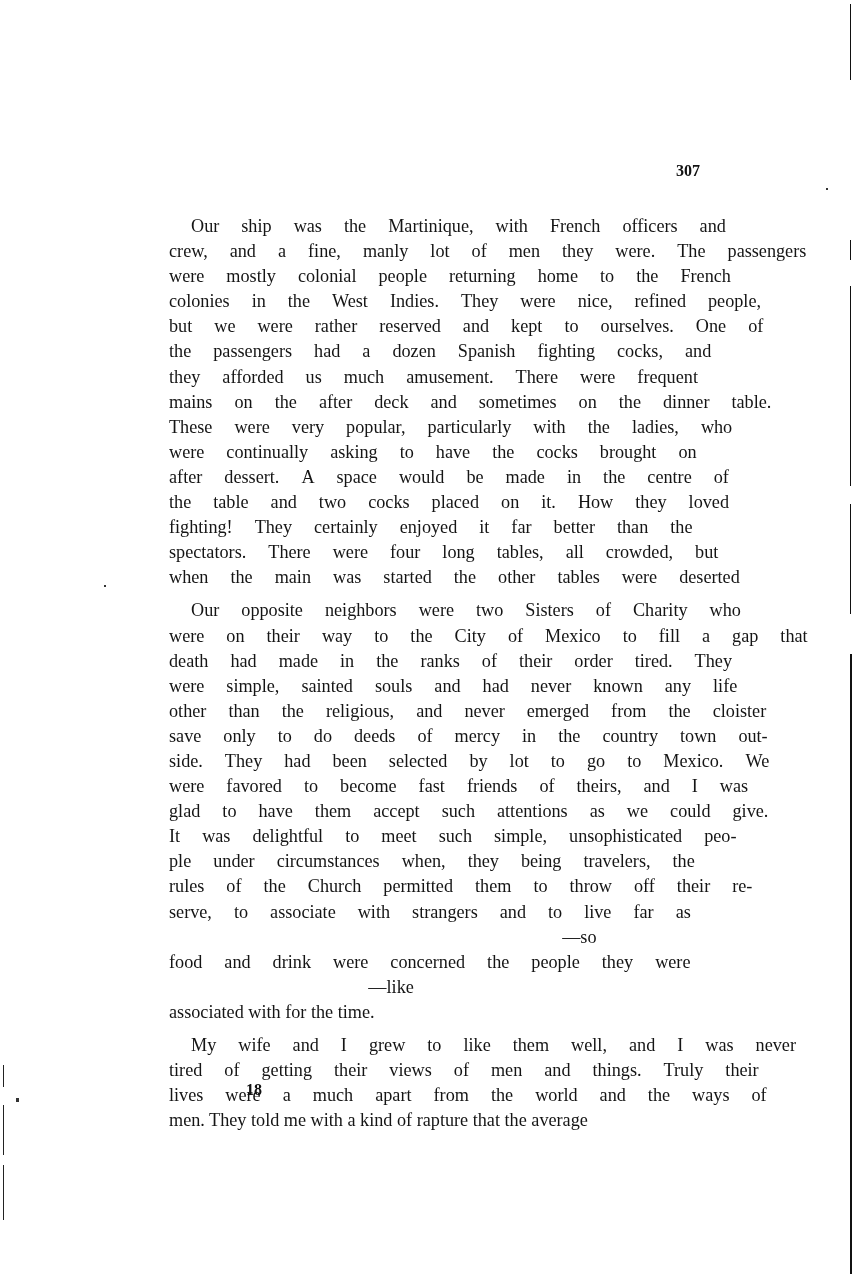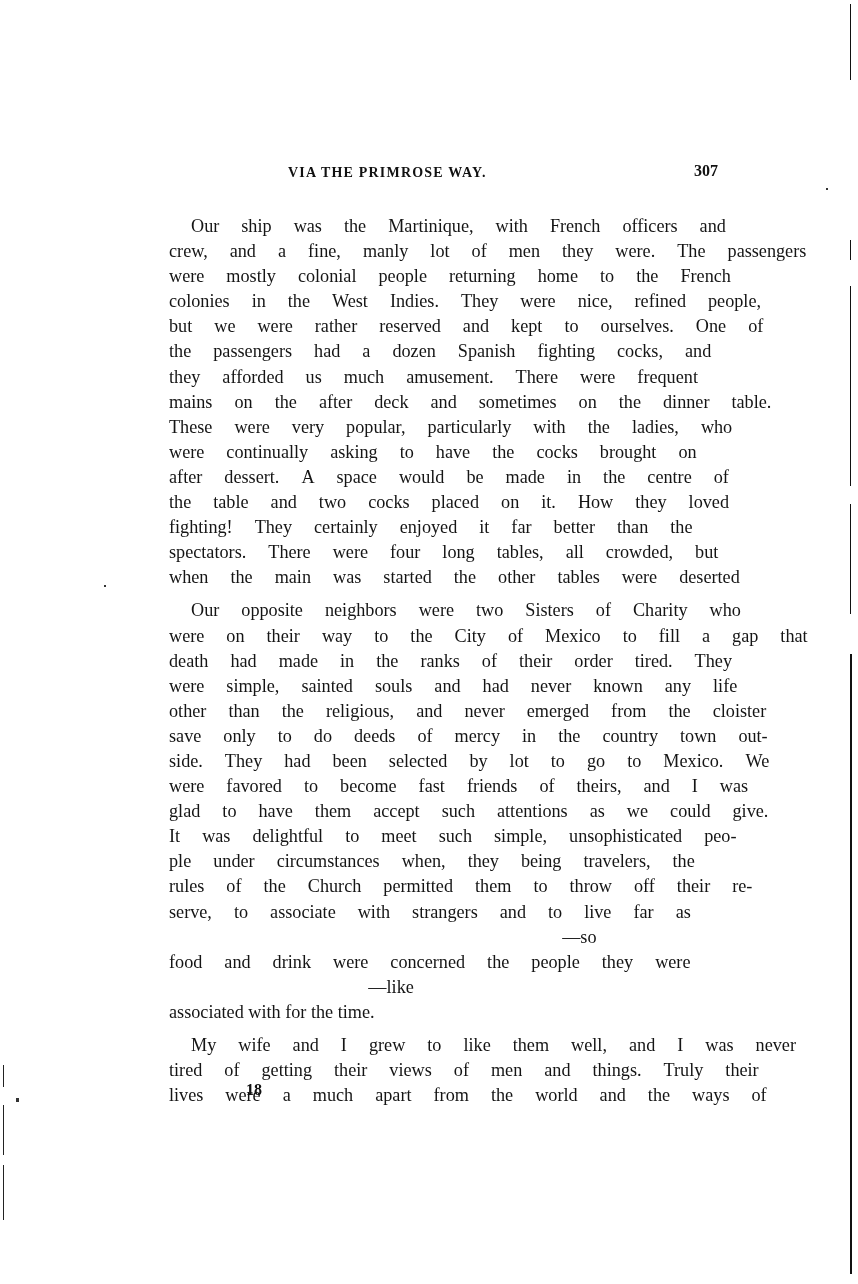--- a/index.html
+++ b/index.html
@@ -8,21 +8,21 @@
   .scan-edge-right { position: absolute; left: 850px; top: 4px; width: 2px; height: 1276px; }
   .scan-edge-right .seg { position: absolute; left: 0; width: 1px; background: #111; }
   .scan-edge-left { position: absolute; left: 3px; top: 1065px; width: 2px; height: 160px; }
   .scan-edge-left .seg { position: absolute; left: 0; width: 1px; background: #222; }
   .running-head {
     position: absolute; left: 288px; top: 165px; width: 420px;
     font-family: "Liberation Serif", serif; font-weight: bold; font-size: 14px;
     letter-spacing: 1.2px; color: #111;
   }
   .page-number {
-    position: absolute; right: 140px; top: 162px;
+    position: absolute; right: 158px; top: 162px;
     font-family: "Liberation Serif", serif; font-weight: bold; font-size: 16px; color: #111;
   }
   .body-text {
     position: absolute; left: 139px; top: 206px; width: 553px;
     font-family: "Liberation Serif", serif; font-size: 18.2px; line-height: 25.1px;
     color: #151515; text-align: justify;
   }
   .para { margin: 8px; text-indent: 22px; }
   .line-justify { display: flex; justify-content: space-between; }
   .signature {
@@ -47,21 +47,20 @@
   <div class="scan-edge-left">
     <div class="seg" style="top:0;height:22px"></div>
     <div class="seg" style="top:40px;height:50px"></div>
     <div class="seg" style="top:100px;height:55px"></div>
   </div>
 
   <div class="speck" style="left:826px;top:188px"></div>
   <div class="speck" style="left:104px;top:585px"></div>
   <div class="speck" style="left:16px;top:1098px;width:3px;height:4px"></div>
 
-  <div class="running-head">VIA THE PRIMROSE WAY.</div>
   <div class="page-number">307</div>
 
   <div class="body-text">
     <div class="para">
         <div class="line-justify" style="padding-left: 22px;">
           <span>Our</span>
           <span>ship</span>
           <span>was</span>
           <span>the</span>
           <span>Martinique,</span>
@@ -451,17 +450,18 @@
           <span>much</span>
           <span>apart</span>
           <span>from</span>
           <span>the</span>
           <span>world</span>
           <span>and</span>
           <span>the</span>
           <span>ways</span>
           <span>of</span>
         </div>
+        <div style="padding-left: 0px; white-space: nowrap;">men.  They told me with a kind of rapture that the average</div>
       </div>
   </div>
 
   <div class="signature">18</div>
 </div>
 
 </body></html>

